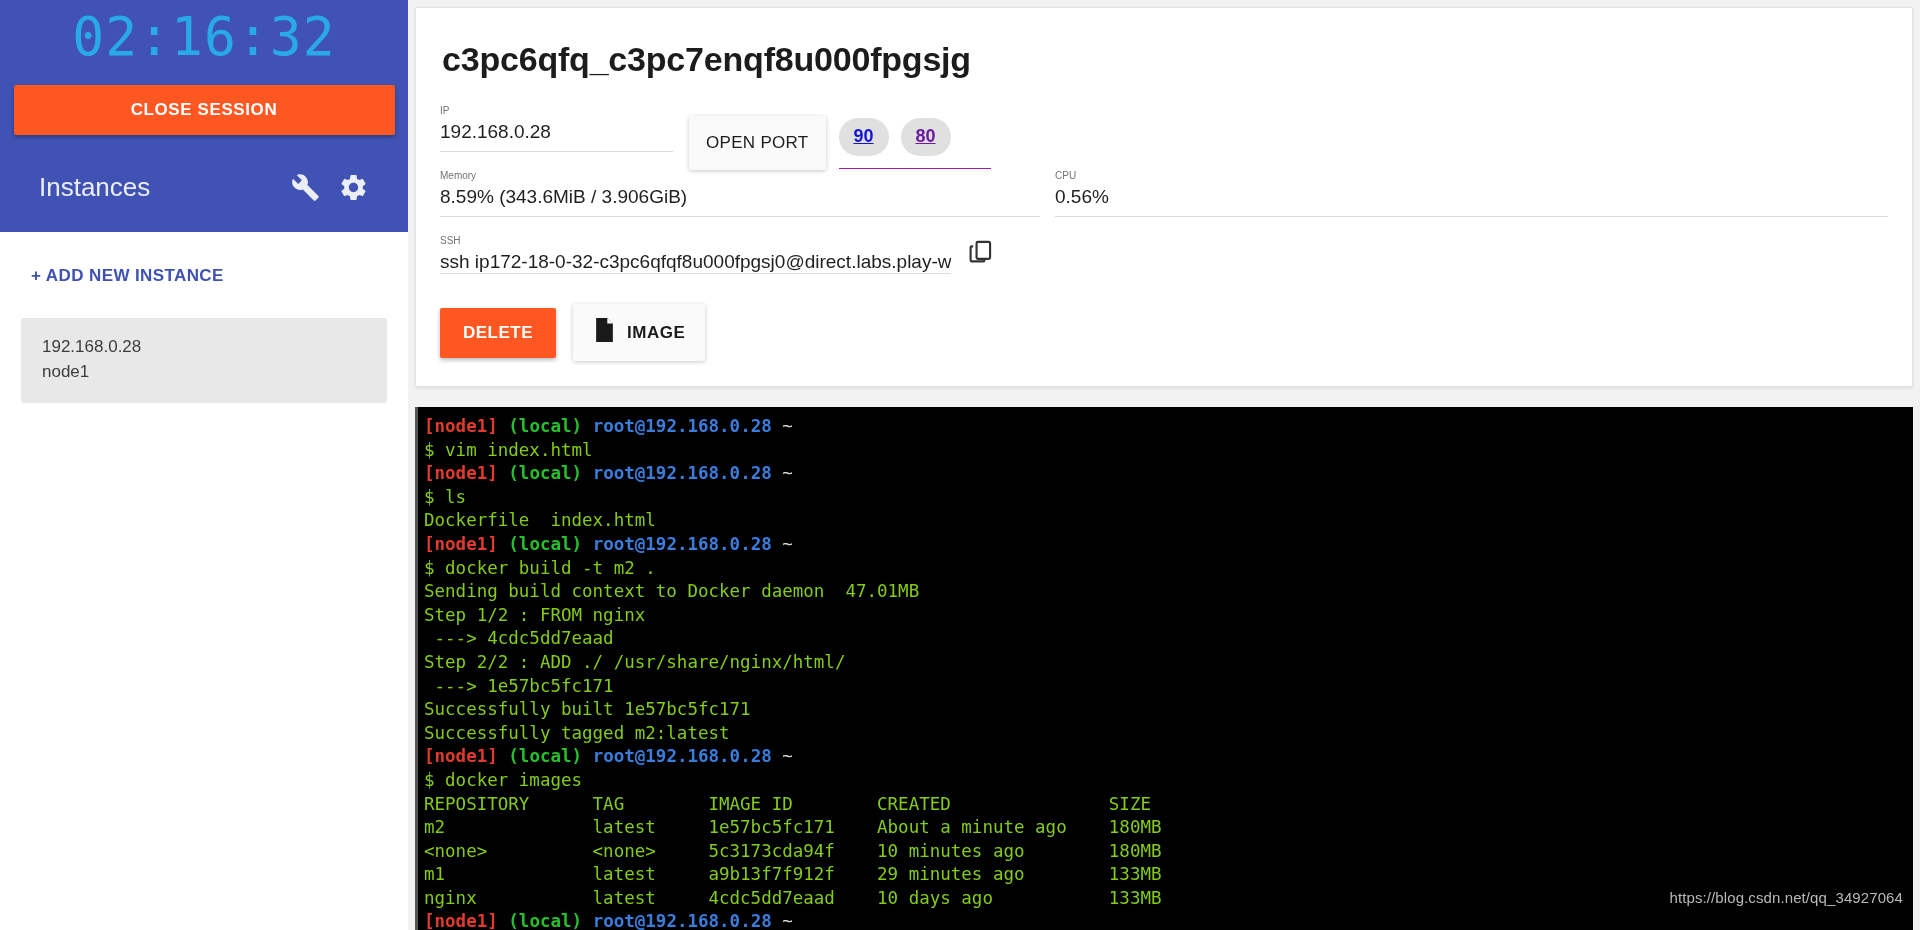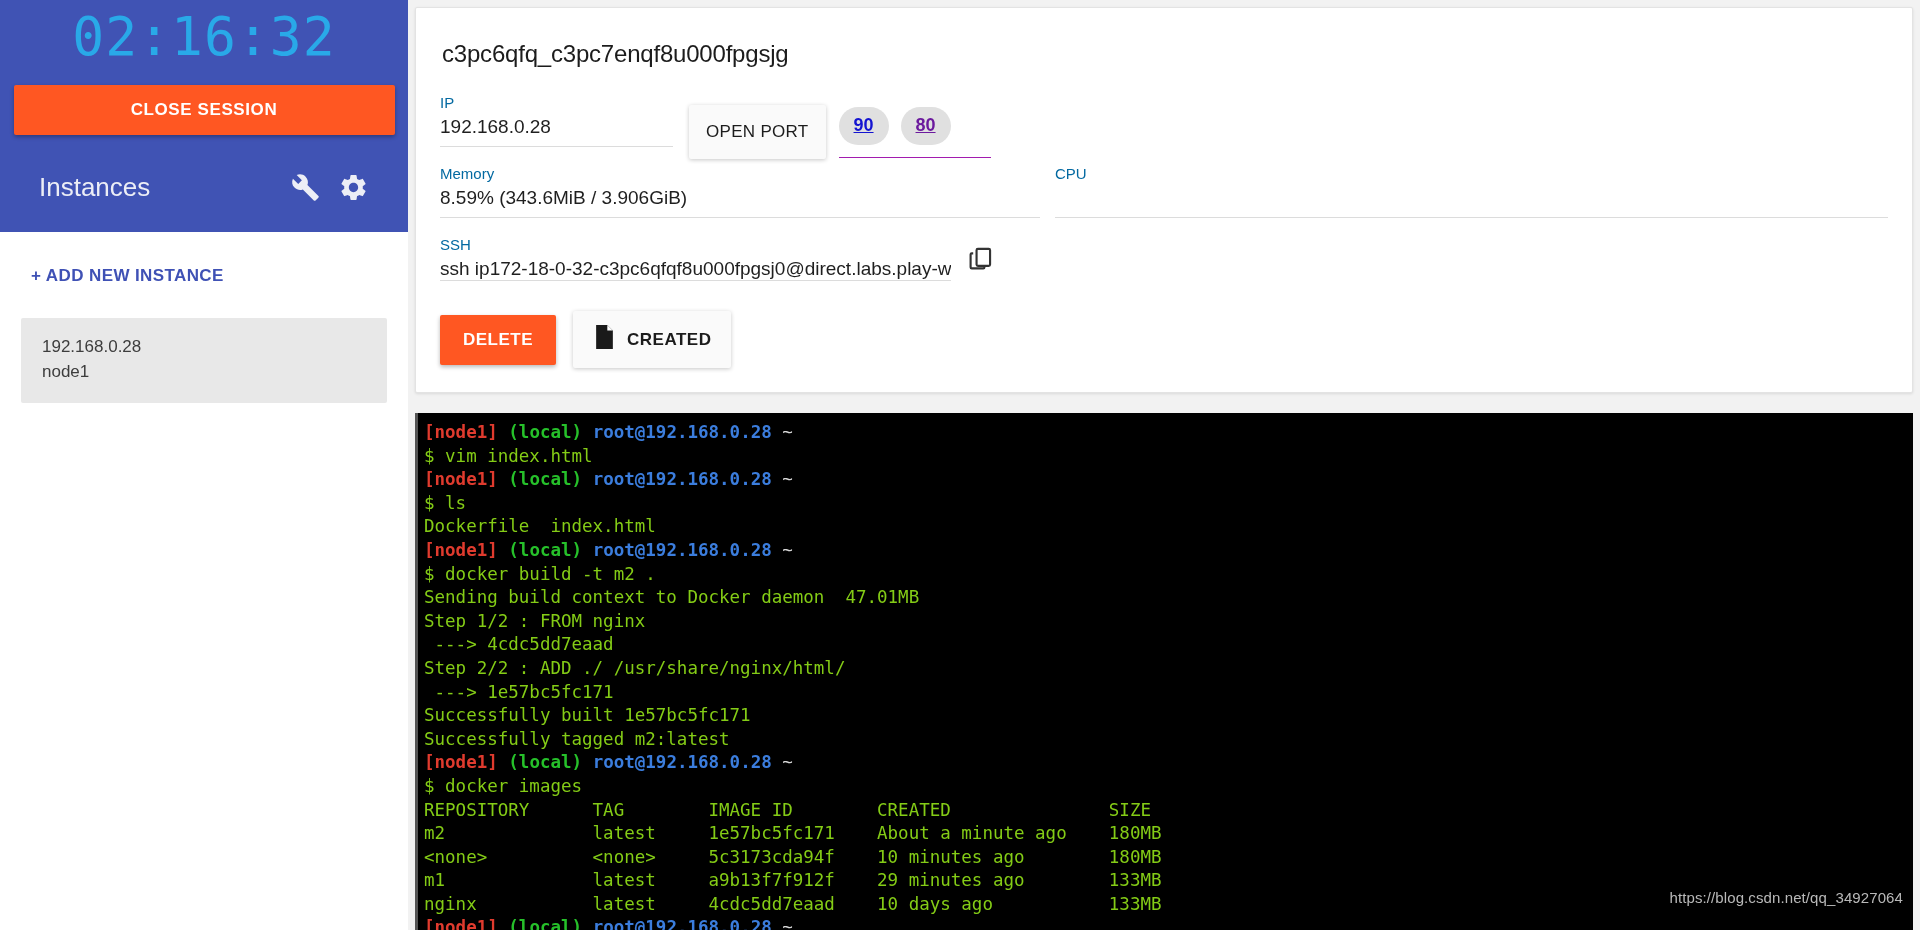--- a/index.html
+++ b/index.html
@@ -110,36 +110,36 @@
   }
   #info-card {
     background: #ffffff;
     border: 1px solid #e3e3e3;
     border-radius: 2px;
     box-shadow: 0 1px 3px rgba(0,0,0,.10);
     padding: 26px 24px 24px 24px;
     min-height: 380px;
   }
   #instance-title {
-    font-size: 24px;
+    font-size: 34px;
     color: #1c1c1c;
-    font-weight: 400;
+    font-weight: 700;
     margin: 6px 0 26px 2px;
     letter-spacing: -0.2px;
   }
 
   .field-row { display: flex; align-items: flex-start; }
   .field {
     position: relative;
     padding-bottom: 8px;
     margin-bottom: 18px;
   }
   .field-label {
-    font-size: 15px;
-    color: #0369a1;
+    font-size: 10px;
+    color: #737373;
     margin-bottom: 5px;
     display: block;
   }
   .field-value {
     font-size: 19px;
     color: #1f1f1f;
     white-space: nowrap;
     overflow: hidden;
     text-overflow: clip;
     display: block;
@@ -328,20 +328,21 @@
         </div>
       </div>
 
       <div id="row-mem-cpu">
         <div class="field underline" id="field-memory">
           <span class="field-label">Memory</span>
           <span class="field-value">8.59% (343.6MiB / 3.906GiB)</span>
         </div>
         <div class="field underline" id="field-cpu">
           <span class="field-label">CPU</span>
+          <span class="field-value">0.56%</span>
         </div>
       </div>
 
       <div class="field" id="field-ssh">
         <div id="ssh-inner" class="underline">
           <span class="field-label">SSH</span>
           <span class="field-value">ssh ip172-18-0-32-c3pc6qfqf8u000fpgsj0@direct.labs.play-w</span>
         </div>
         <button id="copy-btn">
           <span>
@@ -355,21 +356,21 @@
 
       <div id="action-row">
         <button id="delete-btn">DELETE</button>
         <button id="editor-btn">
           <span>
             <svg width="23" height="26" viewBox="0 0 24 28" fill="#1a1a1a">
               <path d="M3 1h12l6 6v20H3z"></path>
               <path d="M15 1v6h6z" fill="#ffffff"></path>
             </svg>
           </span>
-          <span>CREATED</span>
+          <span>IMAGE</span>
         </button>
       </div>
     </div>
 
     <div id="terminal">
       <div id="term-inner"><div class="t-line"><span class="c-host">[node1]</span> <span class="c-local">(local)</span> <span class="c-user">root@192.168.0.28</span> <span class="c-tilde">~</span></div><div class="t-line"><span class="c-plain">$ vim index.html</span></div><div class="t-line"><span class="c-host">[node1]</span> <span class="c-local">(local)</span> <span class="c-user">root@192.168.0.28</span> <span class="c-tilde">~</span></div><div class="t-line"><span class="c-plain">$ ls</span></div><div class="t-line"><span class="c-plain">Dockerfile  index.html</span></div><div class="t-line"><span class="c-host">[node1]</span> <span class="c-local">(local)</span> <span class="c-user">root@192.168.0.28</span> <span class="c-tilde">~</span></div><div class="t-line"><span class="c-plain">$ docker build -t m2 .</span></div><div class="t-line"><span class="c-plain">Sending build context to Docker daemon  47.01MB</span></div><div class="t-line"><span class="c-plain">Step 1/2 : FROM nginx</span></div><div class="t-line"><span class="c-plain"> ---&gt; 4cdc5dd7eaad</span></div><div class="t-line"><span class="c-plain">Step 2/2 : ADD ./ /usr/share/nginx/html/</span></div><div class="t-line"><span class="c-plain"> ---&gt; 1e57bc5fc171</span></div><div class="t-line"><span class="c-plain">Successfully built 1e57bc5fc171</span></div><div class="t-line"><span class="c-plain">Successfully tagged m2:latest</span></div><div class="t-line"><span class="c-host">[node1]</span> <span class="c-local">(local)</span> <span class="c-user">root@192.168.0.28</span> <span class="c-tilde">~</span></div><div class="t-line"><span class="c-plain">$ docker images</span></div><div class="t-line"><span class="c-plain">REPOSITORY      TAG        IMAGE ID        CREATED               SIZE</span></div><div class="t-line"><span class="c-plain">m2              latest     1e57bc5fc171    About a minute ago    180MB</span></div><div class="t-line"><span class="c-plain">&lt;none&gt;          &lt;none&gt;     5c3173cda94f    10 minutes ago        180MB</span></div><div class="t-line"><span class="c-plain">m1              latest     a9b13f7f912f    29 minutes ago        133MB</span></div><div class="t-line"><span class="c-plain">nginx           latest     4cdc5dd7eaad    10 days ago           133MB</span></div><div class="t-line"><span class="c-host">[node1]</span> <span class="c-local">(local)</span> <span class="c-user">root@192.168.0.28</span> <span class="c-tilde">~</span></div></div>
       <div id="watermark">https://blog.csdn.net/qq_34927064</div>
     </div>
   </div>
 </div>

